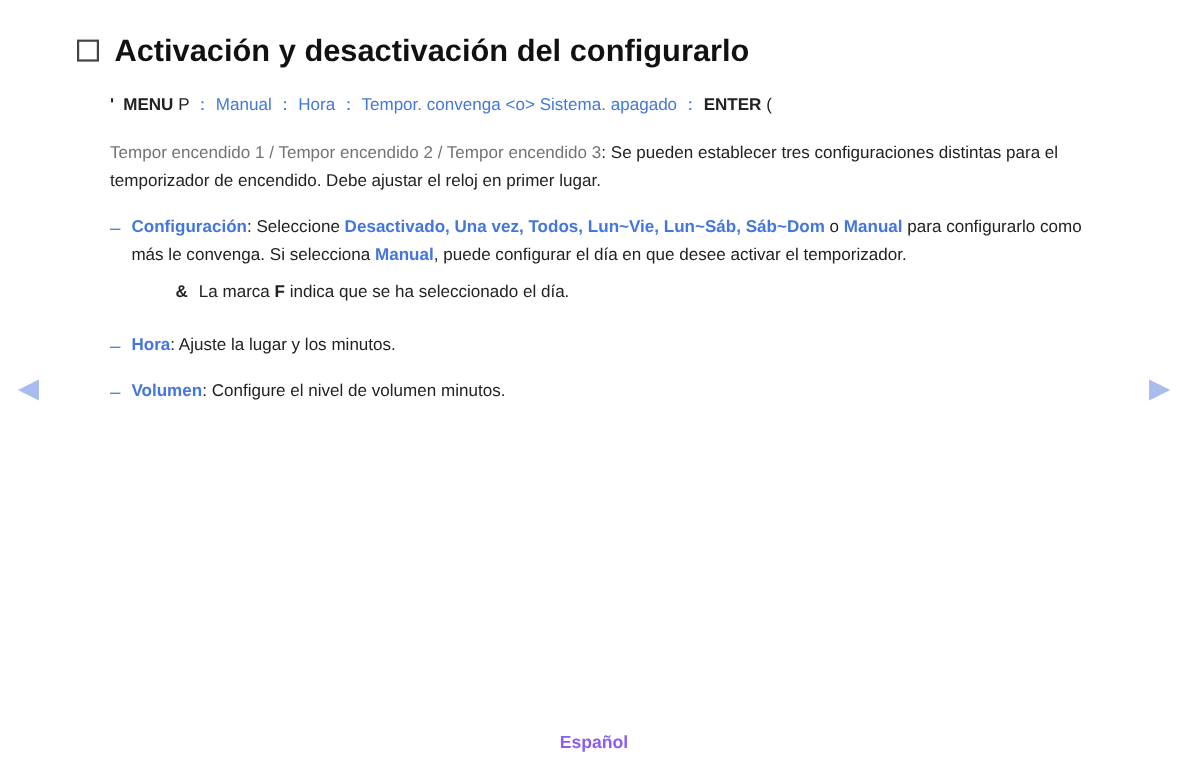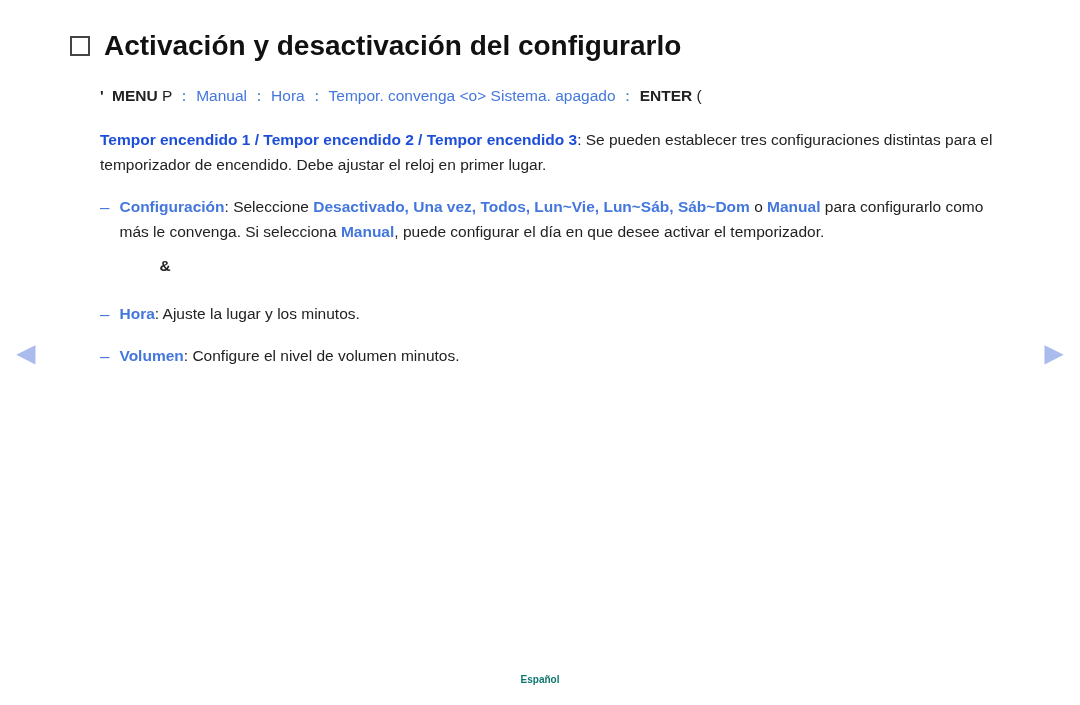--- a/index.html
+++ b/index.html
@@ -70,22 +70,22 @@
     }
 
     .body-text {
       margin-left: 30px;
       margin-bottom: 16px;
       font-size: 15.5px;
       line-height: 1.65;
     }
 
     .body-text .blue-heading {
-      color: #1d4ed8;
-      font-weight: bold;
+      color: #737373;
+      font-weight: normal;
     }
 
     .bullet-list {
       margin-left: 30px;
       list-style: none;
     }
 
     .bullet-item {
       display: flex;
       margin-bottom: 14px;
@@ -140,23 +140,23 @@
       font-size: 32px;
       cursor: pointer;
       user-select: none;
     }
 
     .footer {
       position: absolute;
       bottom: 20px;
       left: 50%;
       transform: translateX(-50%);
-      font-size: 10px;
-      font-weight: bold;
-      color: #0f766e;
+      font-size: 16px;
+      font-weight: bold;
+      color: #8b5cf6;
     }
 
     .checkmark-f {
       font-family: Arial, sans-serif;
       font-weight: bold;
     }
   </style>
 </head>
 <body>
 
@@ -193,20 +193,25 @@
   <ul class="bullet-list">
 
     <li class="bullet-item">
       <span class="dash">–</span>
       <div class="bullet-content">
         <span class="blue-text bold-text">Configuración</span><span>: Seleccione </span><span class="blue-text bold-text">Desactivado, Una vez, Todos, Lun~Vie, Lun~Sáb, Sáb~Dom</span><span> o </span><span class="blue-text bold-text">Manual</span><span> para configurarlo como más le convenga. Si selecciona </span><span class="blue-text bold-text">Manual</span><span>, puede configurar el día en que desee activar el temporizador.</span>
 
         
         <div class="sub-note">
           <span class="ampersand">&amp;</span>
+          <span>
+            <span>La marca</span>
+            <span class="checkmark-f"> F </span>
+            <span>indica que se ha seleccionado el día.</span>
+          </span>
         </div>
       </div>
     </li>
 
     <li class="bullet-item">
       <span class="dash">–</span>
       <div class="bullet-content">
         <span class="blue-text bold-text">Hora</span><span>: Ajuste la lugar y los minutos.</span>
       </div>
     </li>

